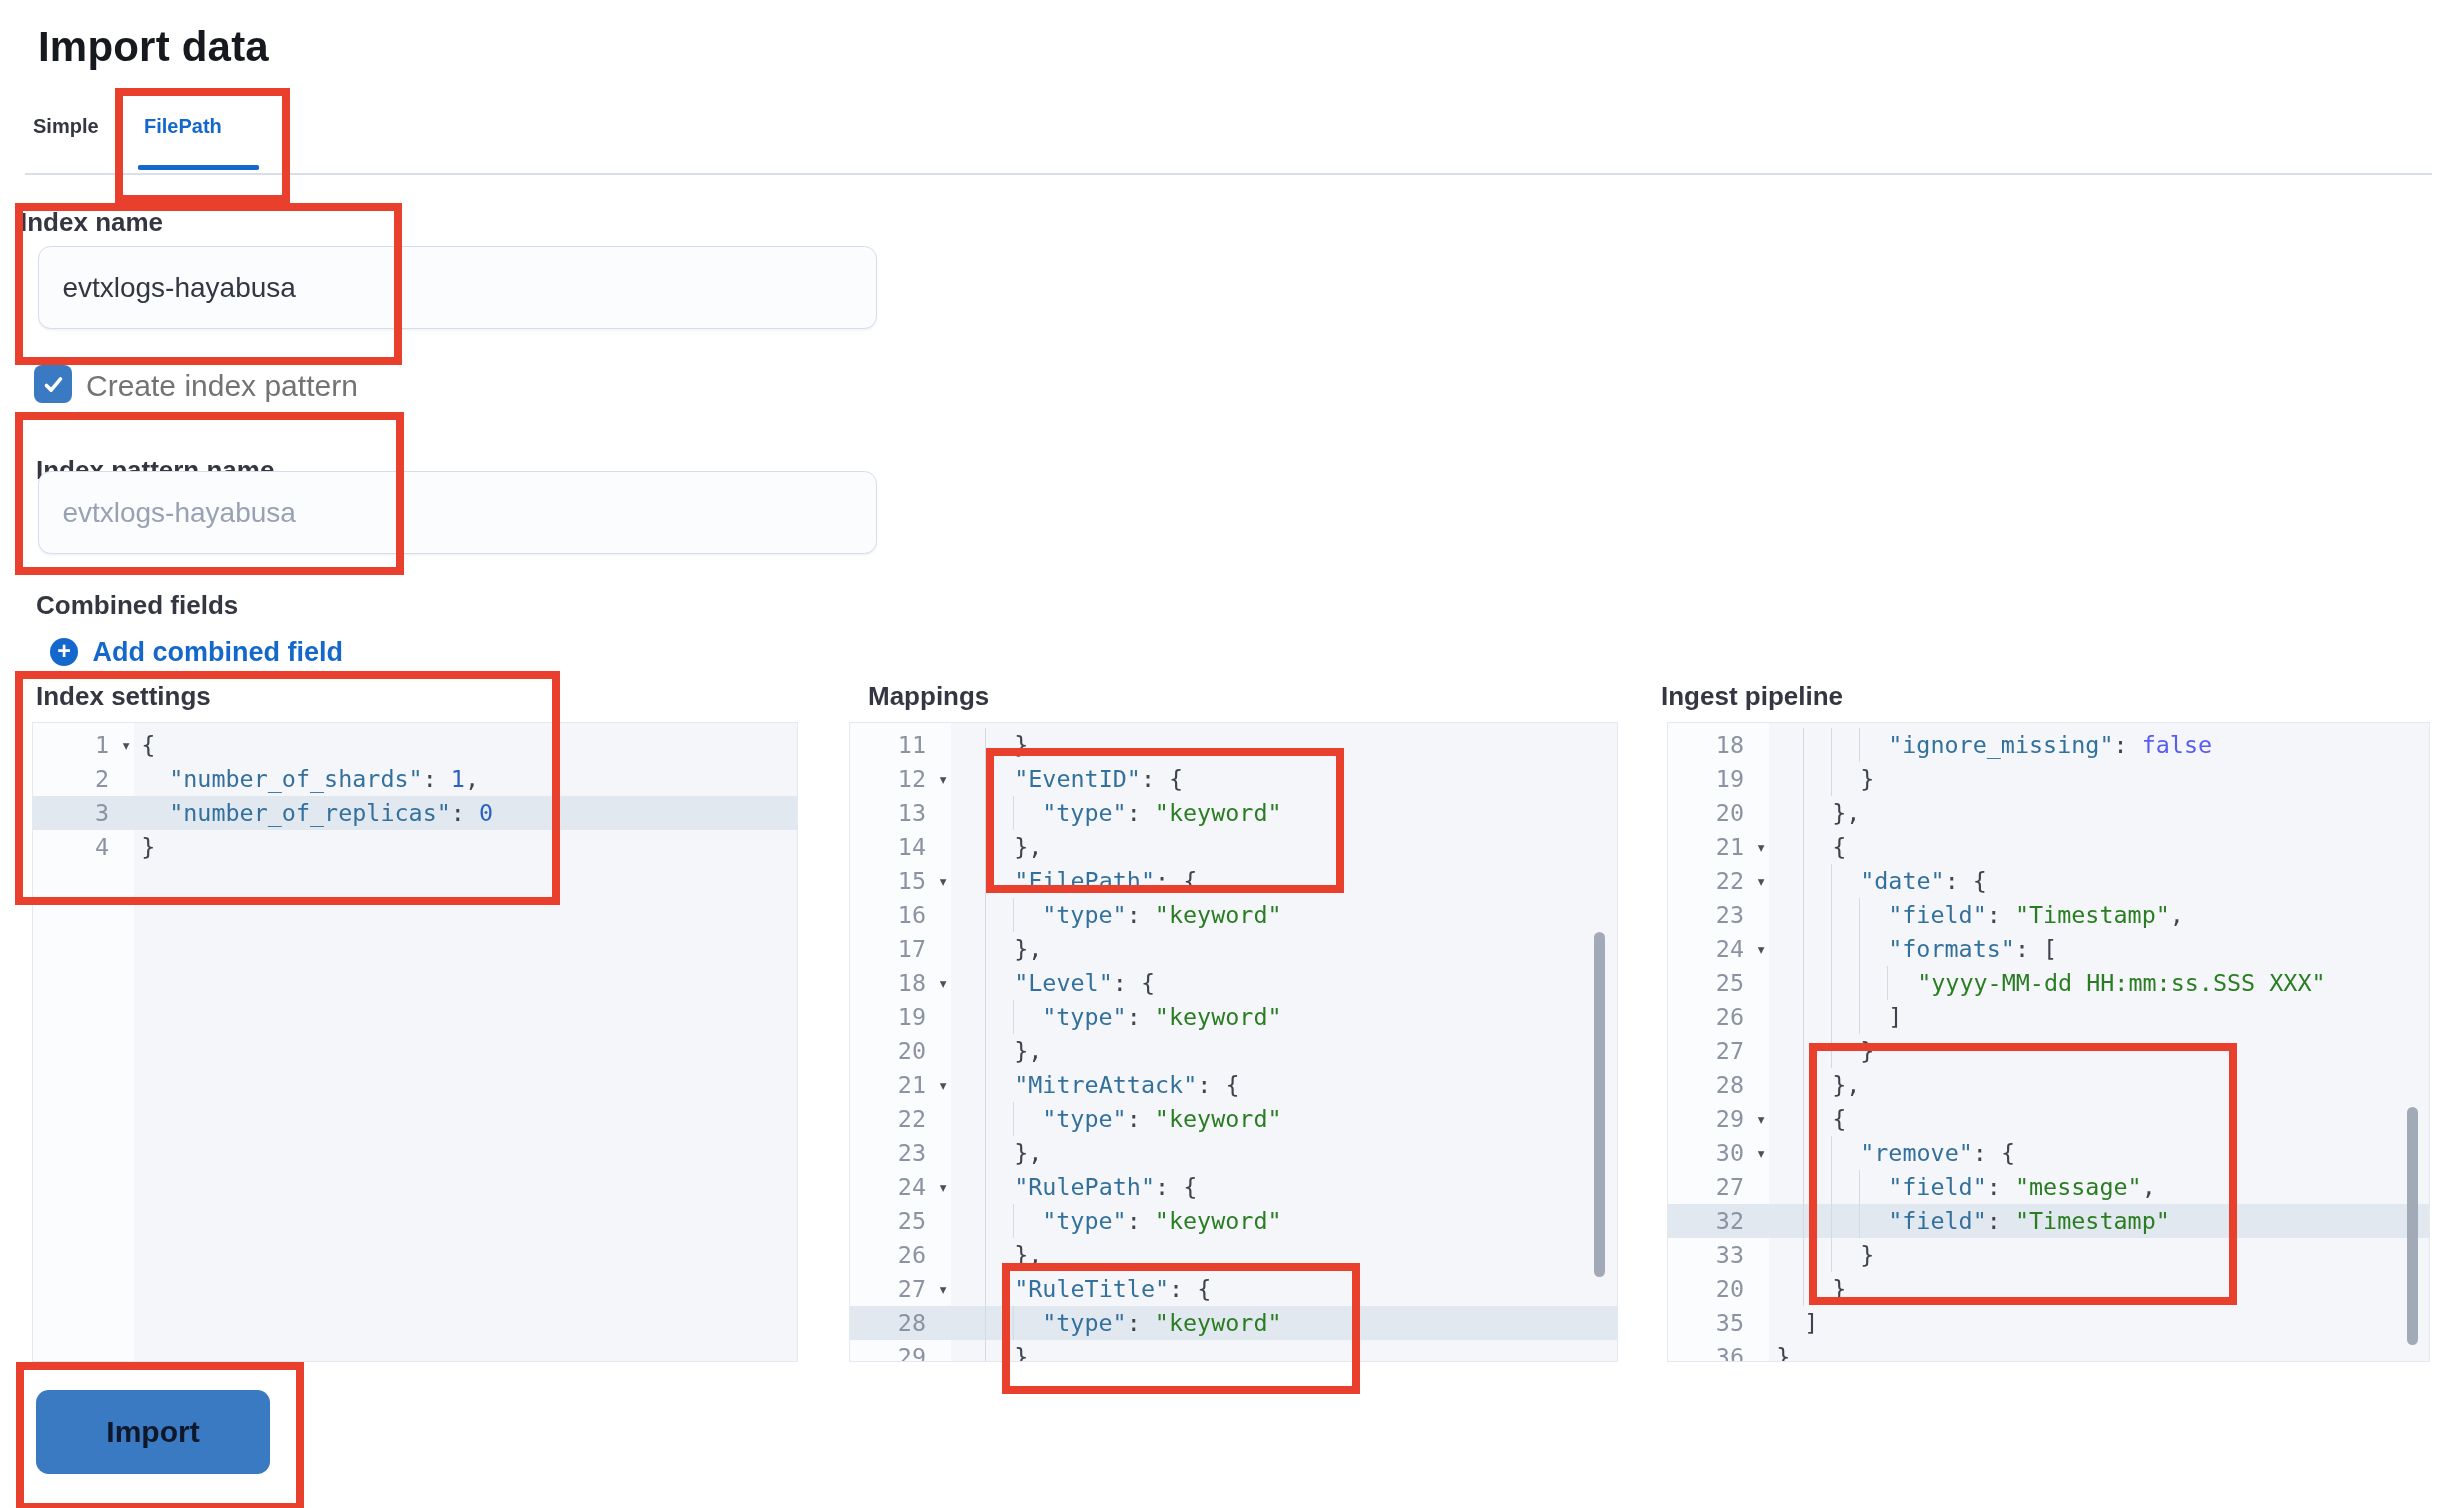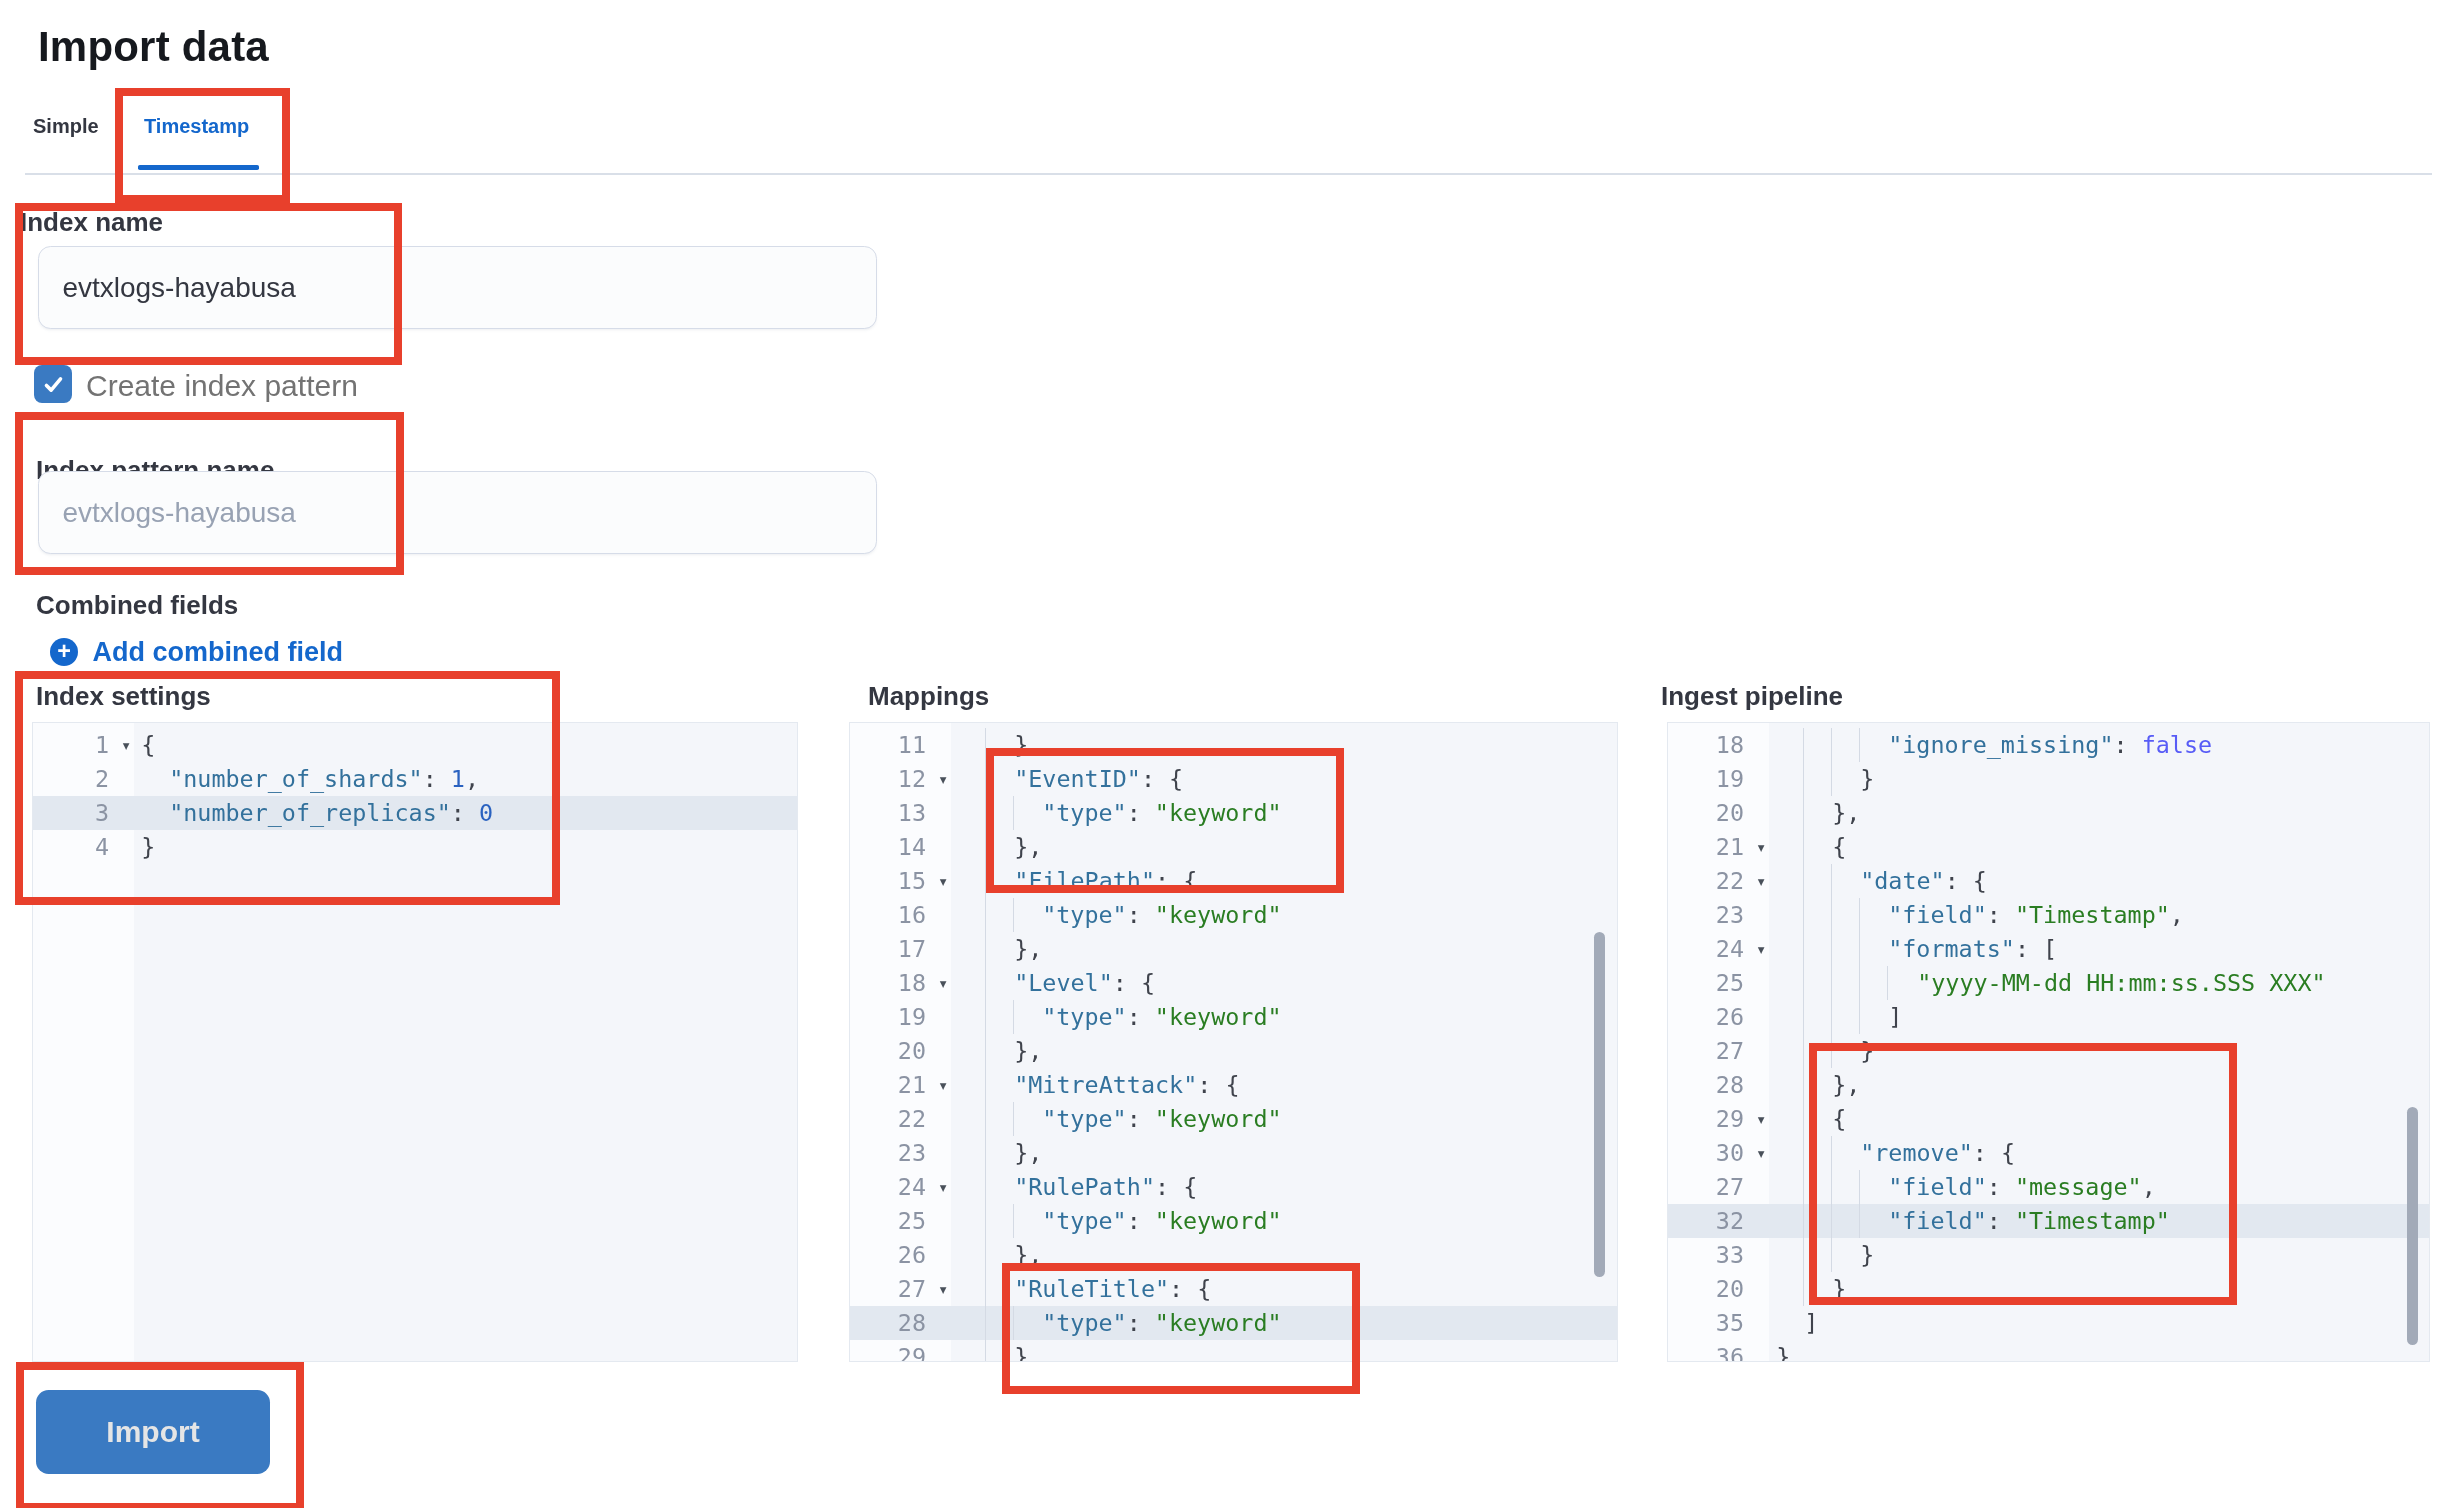--- a/index.html
+++ b/index.html
@@ -52,31 +52,31 @@
   }
   .indsp{flex:none;}
   .t-k{color:var(--tok-key);}
   .t-s{color:var(--tok-str);}
   .t-n{color:var(--tok-num);}
   .t-b{color:var(--tok-bool);}
   .t-p{color:var(--tok-punc);}
   .vscroll{position:absolute;width:11.7px;border-radius:6.3px;background:var(--scrollbar);cursor:pointer;}
   .annotation{position:absolute;border:8px solid var(--annotation);z-index:20;pointer-events:none;}
   .primary-btn{
-    position:absolute;background:var(--button-blue);border:none;border-radius:12.6px;color:#e5e5e5;
+    position:absolute;background:var(--button-blue);border:none;border-radius:12.6px;color:#0f172a;
     font-family:"Liberation Sans",sans-serif;font-size:30px;font-weight:600;cursor:pointer;
   }
 </style>
 </head>
 <body>
 
 <div class="abs page-title" style="left:38px;top:23.4px;">Import data</div>
 
 <div class="abs tab inactive" style="left:33px;top:115px;">Simple</div>
-<div class="abs tab active" style="left:144px;top:115px;">Timestamp</div>
+<div class="abs tab active" style="left:144px;top:115px;">FilePath</div>
 <div class="abs tab-underline" style="left:138px;top:165px;width:121px;height:5.4px;"></div>
 <div class="abs divider" style="left:25px;top:173px;width:2407px;height:1.8px;"></div>
 
 <div class="abs section-label" style="left:20px;top:207px;">Index name</div>
 <input class="abs text-input" style="left: 38px; top: 246px; width: 839px; height: 83px;" type="text" value="evtxlogs-hayabusa">
 
 <div class="abs checkbox" style="left:34px;top:365px;width:38px;height:38px;">
   <span style="display:flex;">
     <svg viewBox="0 0 16 16">
         <path d="M3.5 8.6l3 3 6-7.2" stroke="#fff" stroke-width="2.3" fill="none" stroke-linecap="round" stroke-linejoin="round"></path>

